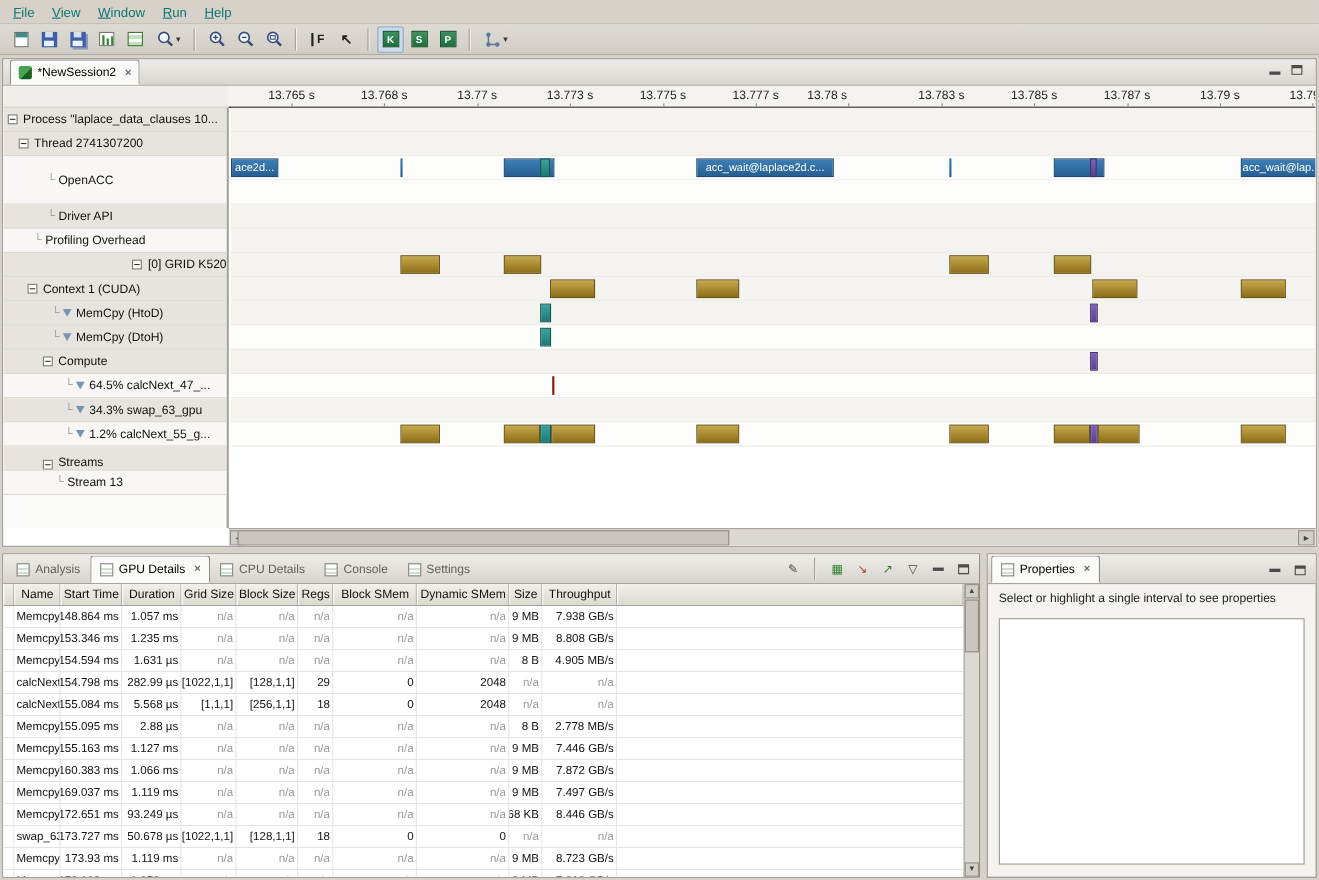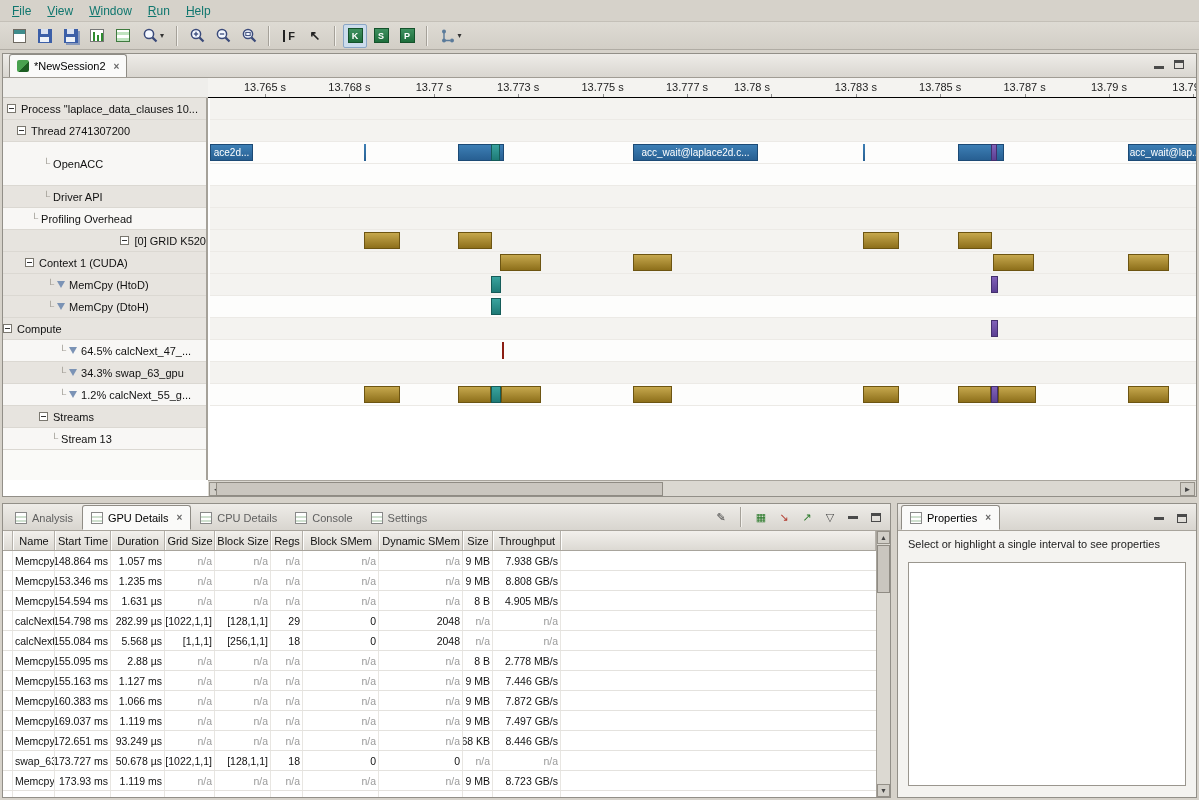--- a/index.html
+++ b/index.html
@@ -263,40 +263,40 @@
           <div class="trow dark" style="height: 22px; padding-left: 44px;">
             <span class="lpre">└</span>
             <span class="funnel"></span>
             <span class="tlabel">MemCpy (HtoD)</span>
           </div>
           <div class="trow dark" style="height: 22px; padding-left: 44px;">
             <span class="lpre">└</span>
             <span class="funnel"></span>
             <span class="tlabel">MemCpy (DtoH)</span>
           </div>
-          <div class="trow dark" style="height: 22px; ">
+          <div class="trow dark" style="height: 22px; padding-left: 36px;">
             <span class="expbox"></span>
             <span class="tlabel">Compute</span>
           </div>
           <div class="trow light" style="height: 22px; padding-left: 56px;">
             <span class="lpre">└</span>
             <span class="funnel"></span>
             <span class="tlabel">64.5% calcNext_47_...</span>
           </div>
           <div class="trow dark" style="height: 22px; padding-left: 56px;">
             <span class="lpre">└</span>
             <span class="funnel"></span>
             <span class="tlabel">34.3% swap_63_gpu</span>
           </div>
           <div class="trow light" style="height: 22px; padding-left: 56px;">
             <span class="lpre">└</span>
             <span class="funnel"></span>
             <span class="tlabel">1.2% calcNext_55_g...</span>
           </div>
-          <div class="trow dark" style="height: 22px; padding-left: 36px;">
+          <div class="trow dark" style="height: 22px; padding-left: 36px; align-items: flex-end;">
             <span class="expbox"></span>
             <span class="tlabel">Streams</span>
           </div>
           <div class="trow light" style="height: 22px; padding-left: 48px;">
             <span class="lpre">└</span>
             <span class="tlabel">Stream 13</span>
           </div>
         </div>
       <div class="lanes" id="lanes">
           <div class="lane dark" style="height: 22px;"></div>

